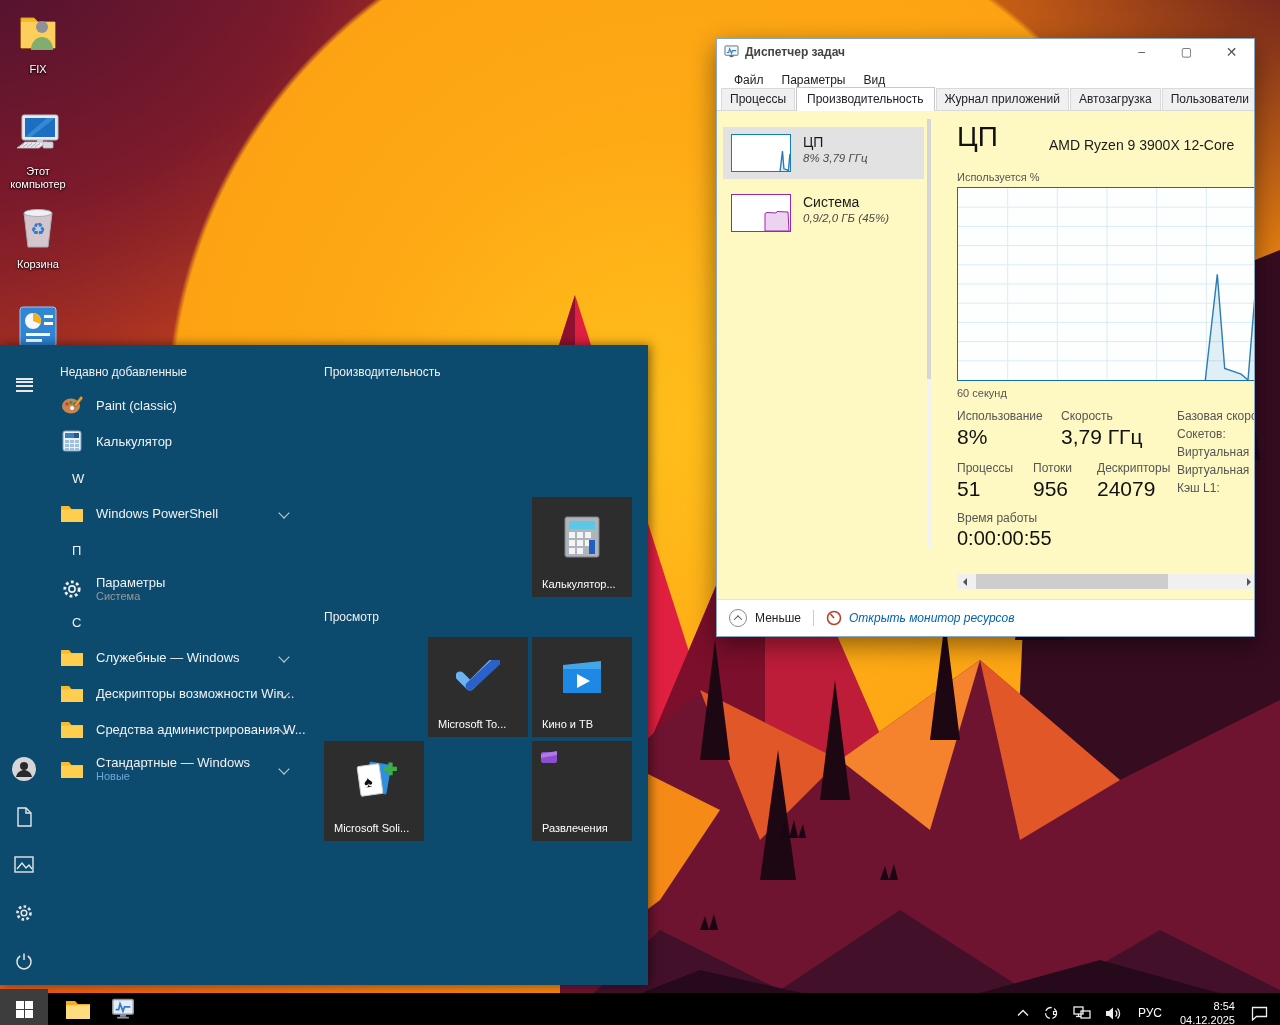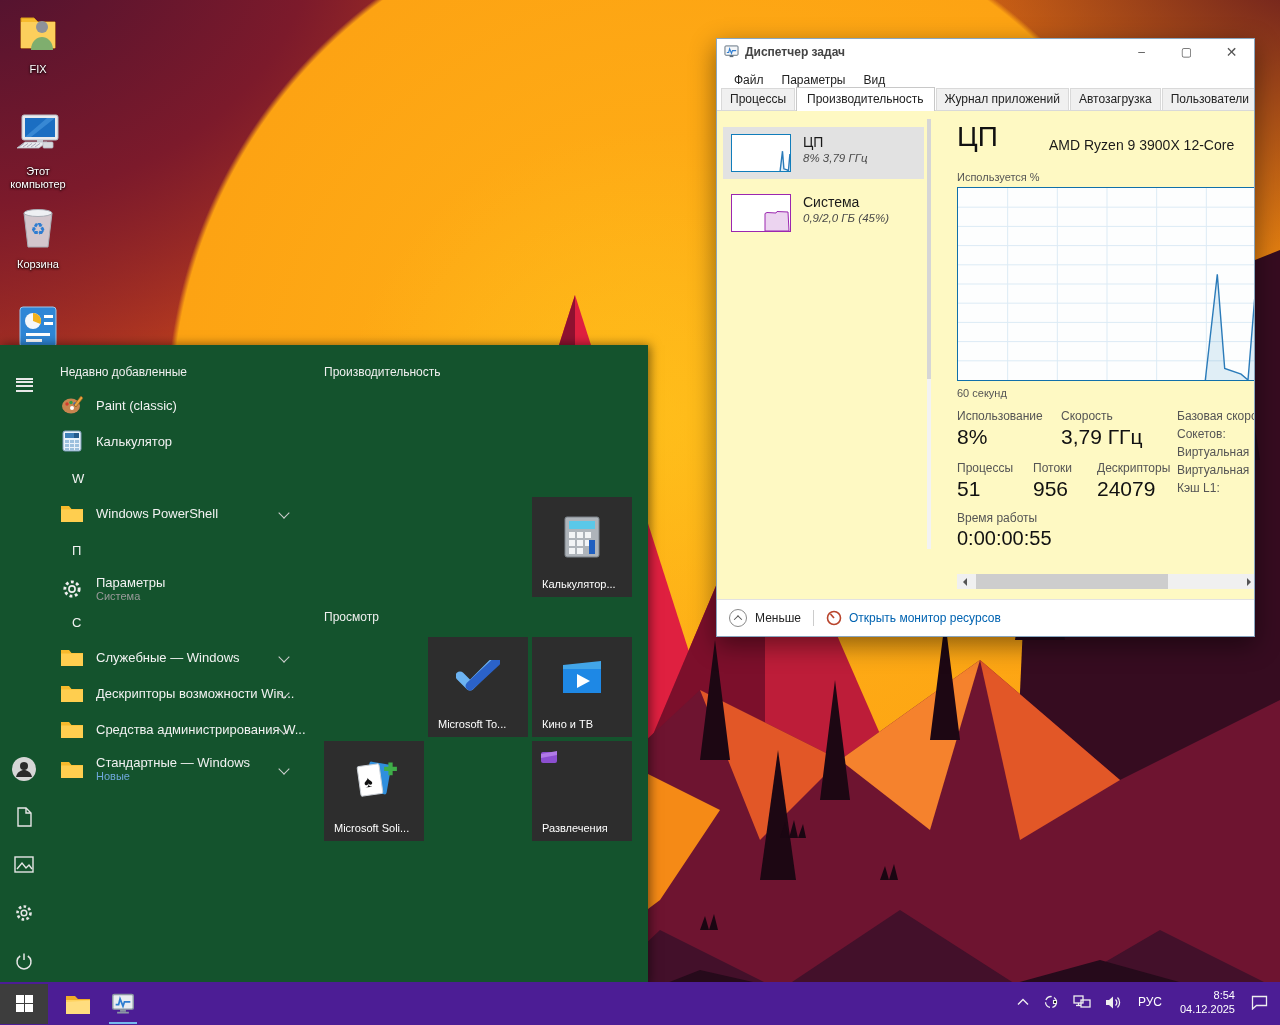--- a/index.html
+++ b/index.html
@@ -64,45 +64,45 @@
   .hs-arrow { width:16px; height:15px; display:flex; align-items:center; justify-content:center; }
   .hs-arrow.right { position:absolute; right:0; }
   .tri-left-s { width:0; height:0; border:4px solid transparent; border-right-color:#555; border-left:none; }
   .tri-right-s { width:0; height:0; border:4px solid transparent; border-left-color:#555; border-right:none; }
 
   .tm-footer { position:absolute; left:0; right:0; bottom:0; height:37px; border-top:1px solid #e2e2e2; background:#fff; display:flex; align-items:center; padding-left:12px; }
   .circle-chev { width:18px; height:18px; border:1px solid #8a8a8a; border-radius:50%; display:flex; align-items:center; justify-content:center; }
   .chev-up { width:6px; height:6px; border-left:1.5px solid #555; border-top:1.5px solid #555; transform:rotate(45deg) translate(1px,1px); }
   .tm-less { font-size:12px; color:#222; margin-left:8px; }
   .foot-div { width:1px; height:16px; background:#ccc; margin:0 12px; }
-  .tm-link { font-size:12px; color:#0063b1; margin-left:7px; }
+  .tm-link { font-size:12px; color:#0063b1; margin-left:7px;font-style:italic; }
 
   
-  .start-menu { position:absolute; left:0; top:345px; width:648px; height:640px; background:#14532d; box-shadow:2px 0 10px rgba(0,0,0,.5); }
+  .start-menu { position:absolute; left:0; top:345px; width:648px; height:640px; background:#0c4a6e; box-shadow:2px 0 10px rgba(0,0,0,.5); }
   .sm-rail { position:absolute; left:0; top:0; width:48px; height:100%; }
   .sm-rail-btn { position:absolute; left:0; width:48px; height:48px; display:flex; align-items:center; justify-content:center; }
   .hamburger div { width:17px; height:2px; background:#e8e8e8; margin:2.5px 0; }
   .sm-list { position:absolute; left:48px; top:0; width:270px; height:100%; }
   .sm-header { position:absolute; left:12px; top:20px; font-size:12px; color:#f0f0f0; }
   .sm-item { position:absolute; left:0; width:262px; height:36px; display:flex; align-items:center; }
   .sm-item .ic { width:24px; height:24px; margin-left:12px; flex:none; display:flex; align-items:center; justify-content:center; }
   .sm-item .txt { margin-left:12px; font-size:13px; color:#f2f2f2; white-space:nowrap; }
   .sm-item .txt .sub { font-size:11px; color:#9a9a9a; line-height:13px; }
   .sm-item .txt .sub.new { color:#6fa8dc; }
   .sm-letter { position:absolute; left:24px; font-size:13px; color:#f2f2f2; }
   .sm-chev { position:absolute; right:22px; width:8px; height:8px; border-right:1.5px solid #cfcfcf; border-bottom:1.5px solid #cfcfcf; transform:rotate(45deg); }
   .sm-tiles { position:absolute; left:324px; top:0; width:324px; height:100%; }
   .tile-group-header { position:absolute; font-size:12px; color:#f0f0f0; }
   .tile { position:absolute; width:100px; height:100px; background:#2d2d2d; }
   .tile .tlabel { position:absolute; left:10px; bottom:7px; font-size:11px; color:#fff; white-space:nowrap; overflow:hidden; max-width:86px; }
   .tile .tic { position:absolute; left:50%; top:42%; transform:translate(-50%,-50%); }
   .tile .tic-small { position:absolute; left:9px; top:9px; }
 
   
-  .taskbar { position:absolute; left:0; bottom:0; width:1280px; height:43px; background:#4c1d95; display:flex; align-items:center;margin-top:28px; }
+  .taskbar { position:absolute; left:0; bottom:0; width:1280px; height:32px; background:#000000; display:flex; align-items:center;margin-top:28px; }
   .tb-start { width:48px; height:40px; background:#3d3d3d; display:flex; align-items:center; justify-content:center; }
   .tb-btn { width:44px; height:40px; display:flex; align-items:center; justify-content:center; position:relative; }
   .tb-btn .underline { position:absolute; bottom:0; left:8px; width:28px; height:2px; background:#76b9ed; }
   .tb-tray { position:absolute; right:0; top:0; height:40px; display:flex; align-items:center; }
   .tray-item { height:40px; display:flex; align-items:center; justify-content:center; padding:0 7px; color:#eee; }
   .tray-lang { font-size:12px; color:#fff; padding:0 9px; }
   .tray-clock { text-align:right; font-size:11px; color:#fff; line-height:14px; padding:0 9px; }
 
   .nosel { user-select:none; }
 </style>

